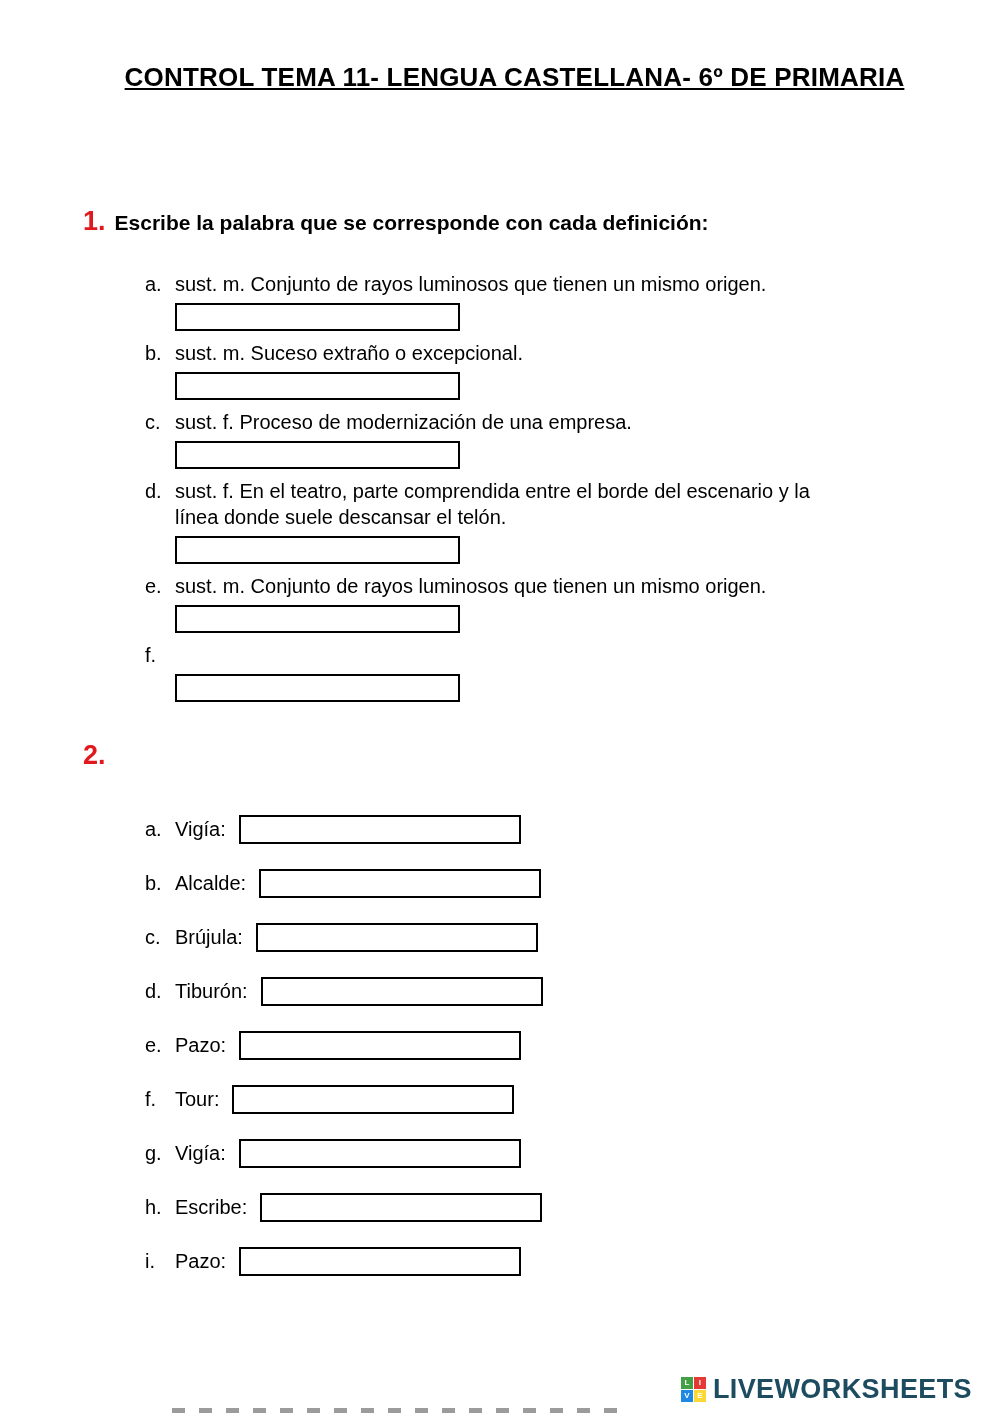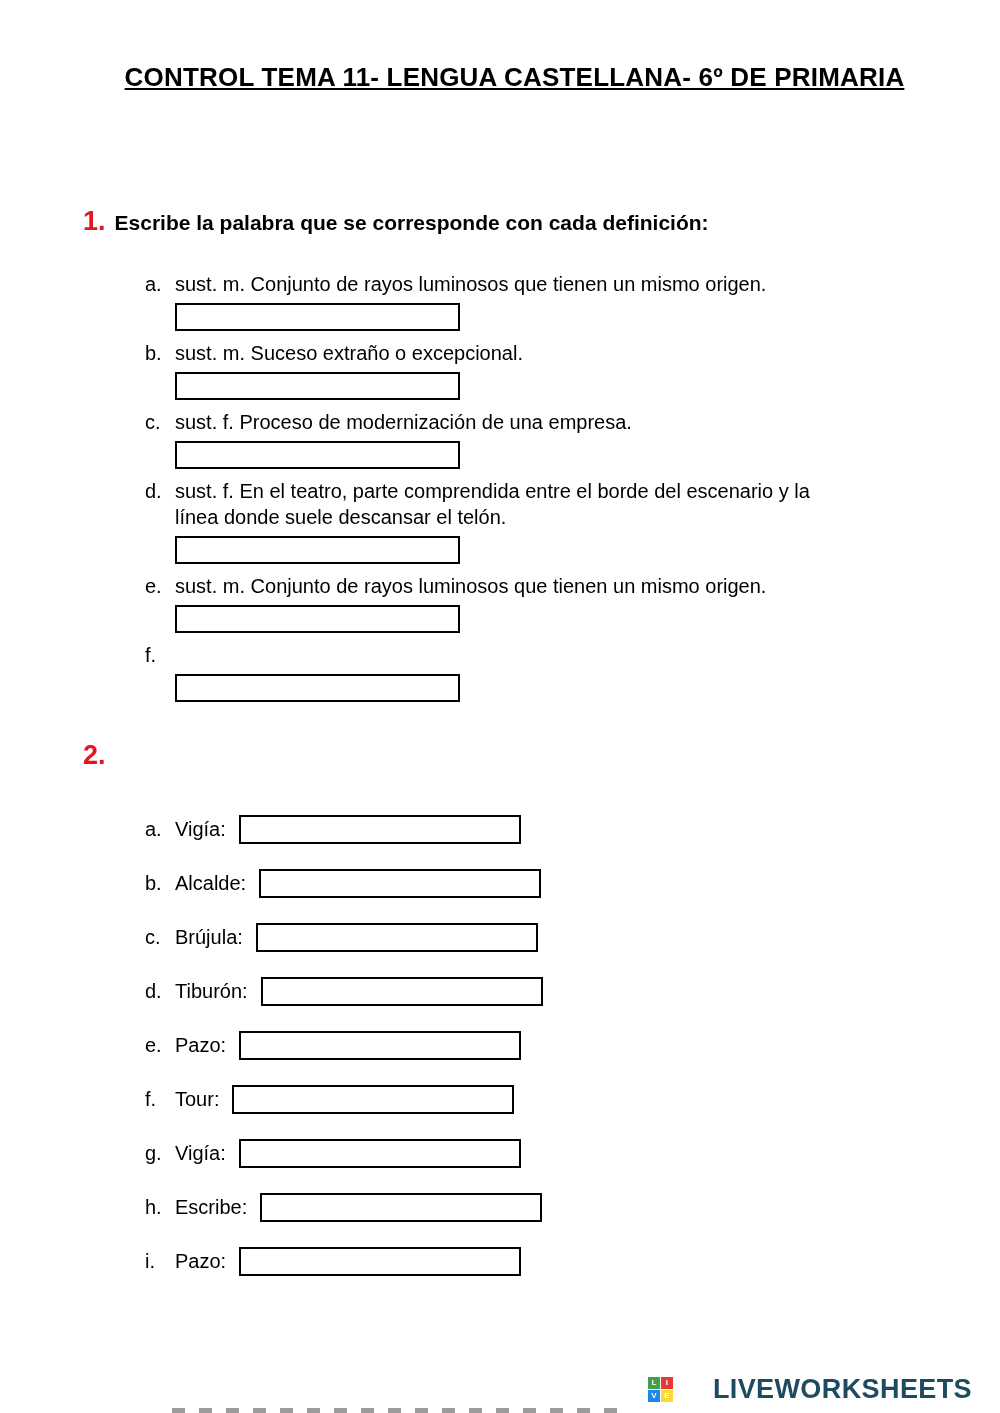--- a/index.html
+++ b/index.html
@@ -265,18 +265,18 @@
 
   </div>
 
   <div class="footer">
     <div class="logo-grid">
       <span class="logo-sq" style="background: rgb(67, 160, 71);">L</span>
       <span class="logo-sq" style="background: rgb(229, 57, 53);">I</span>
       <span class="logo-sq" style="background: rgb(30, 136, 229);">V</span>
       <span class="logo-sq" style="background: rgb(253, 216, 53);">E</span>
     </div>
-    <span class="brand" style="color: rgb(29, 75, 95); margin-left: 33px;">LIVEWORKSHEETS</span>
+    <span class="brand" style="color: rgb(29, 75, 95);">LIVEWORKSHEETS</span>
   </div>
 
   <div class="cutoff"></div>
 
 </div>
 
 </body></html>

